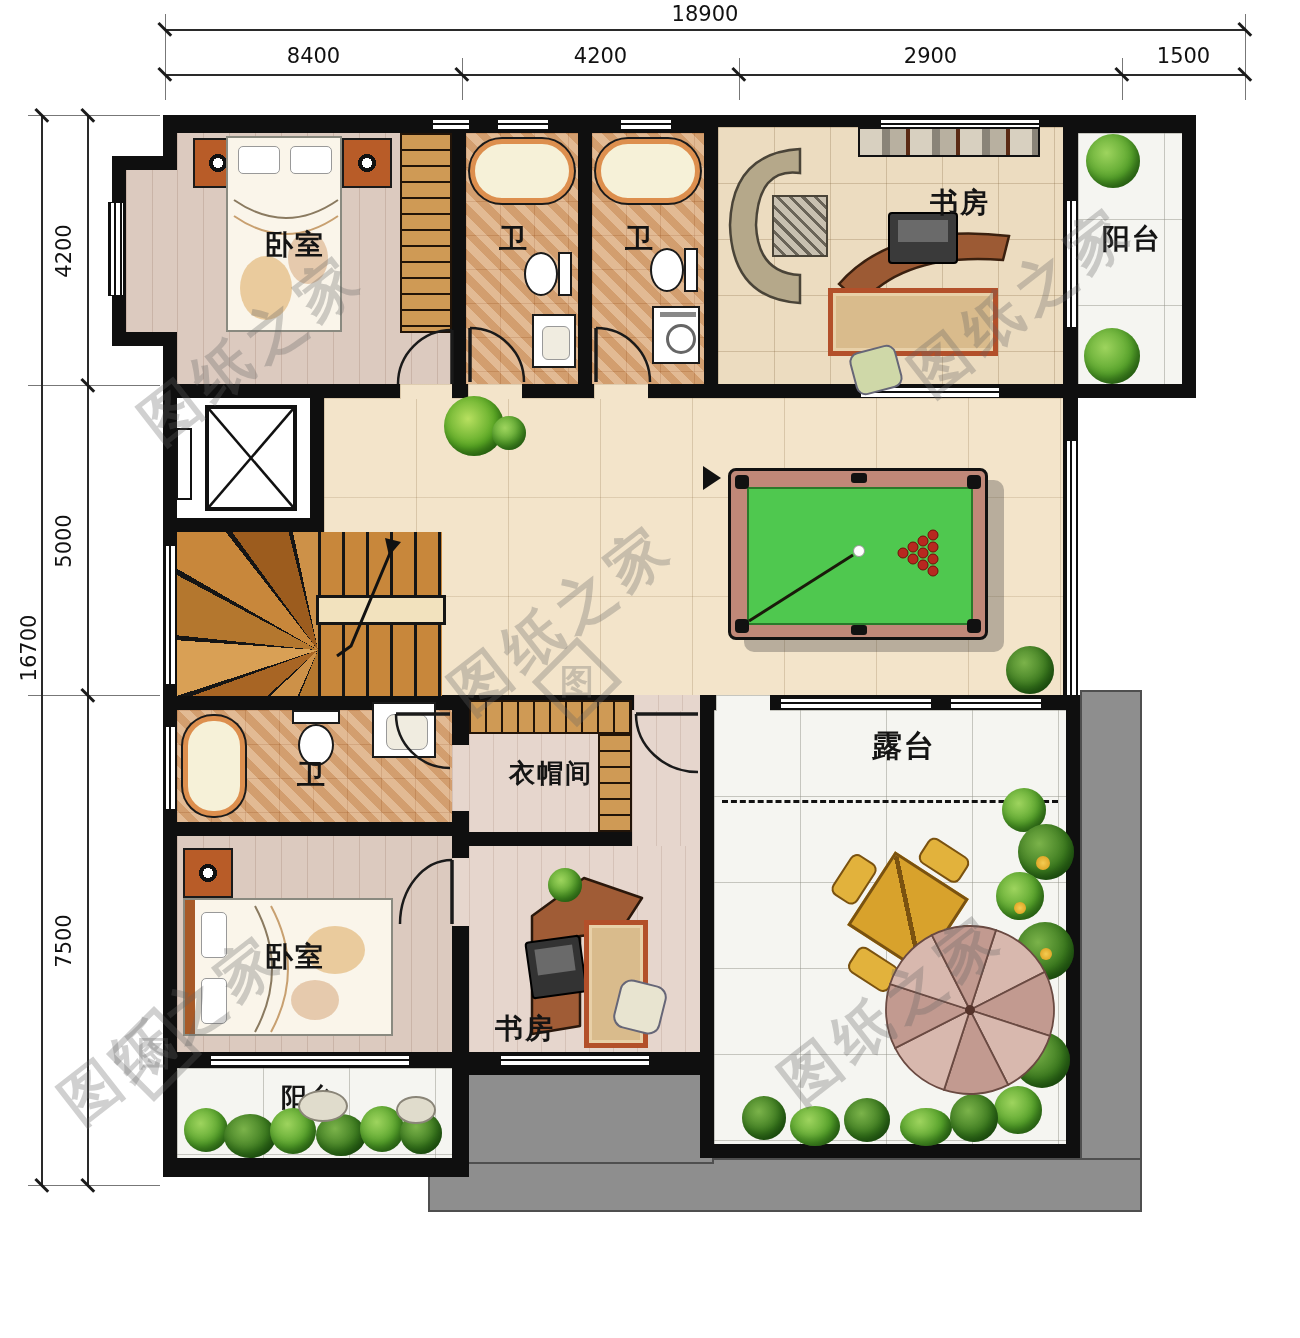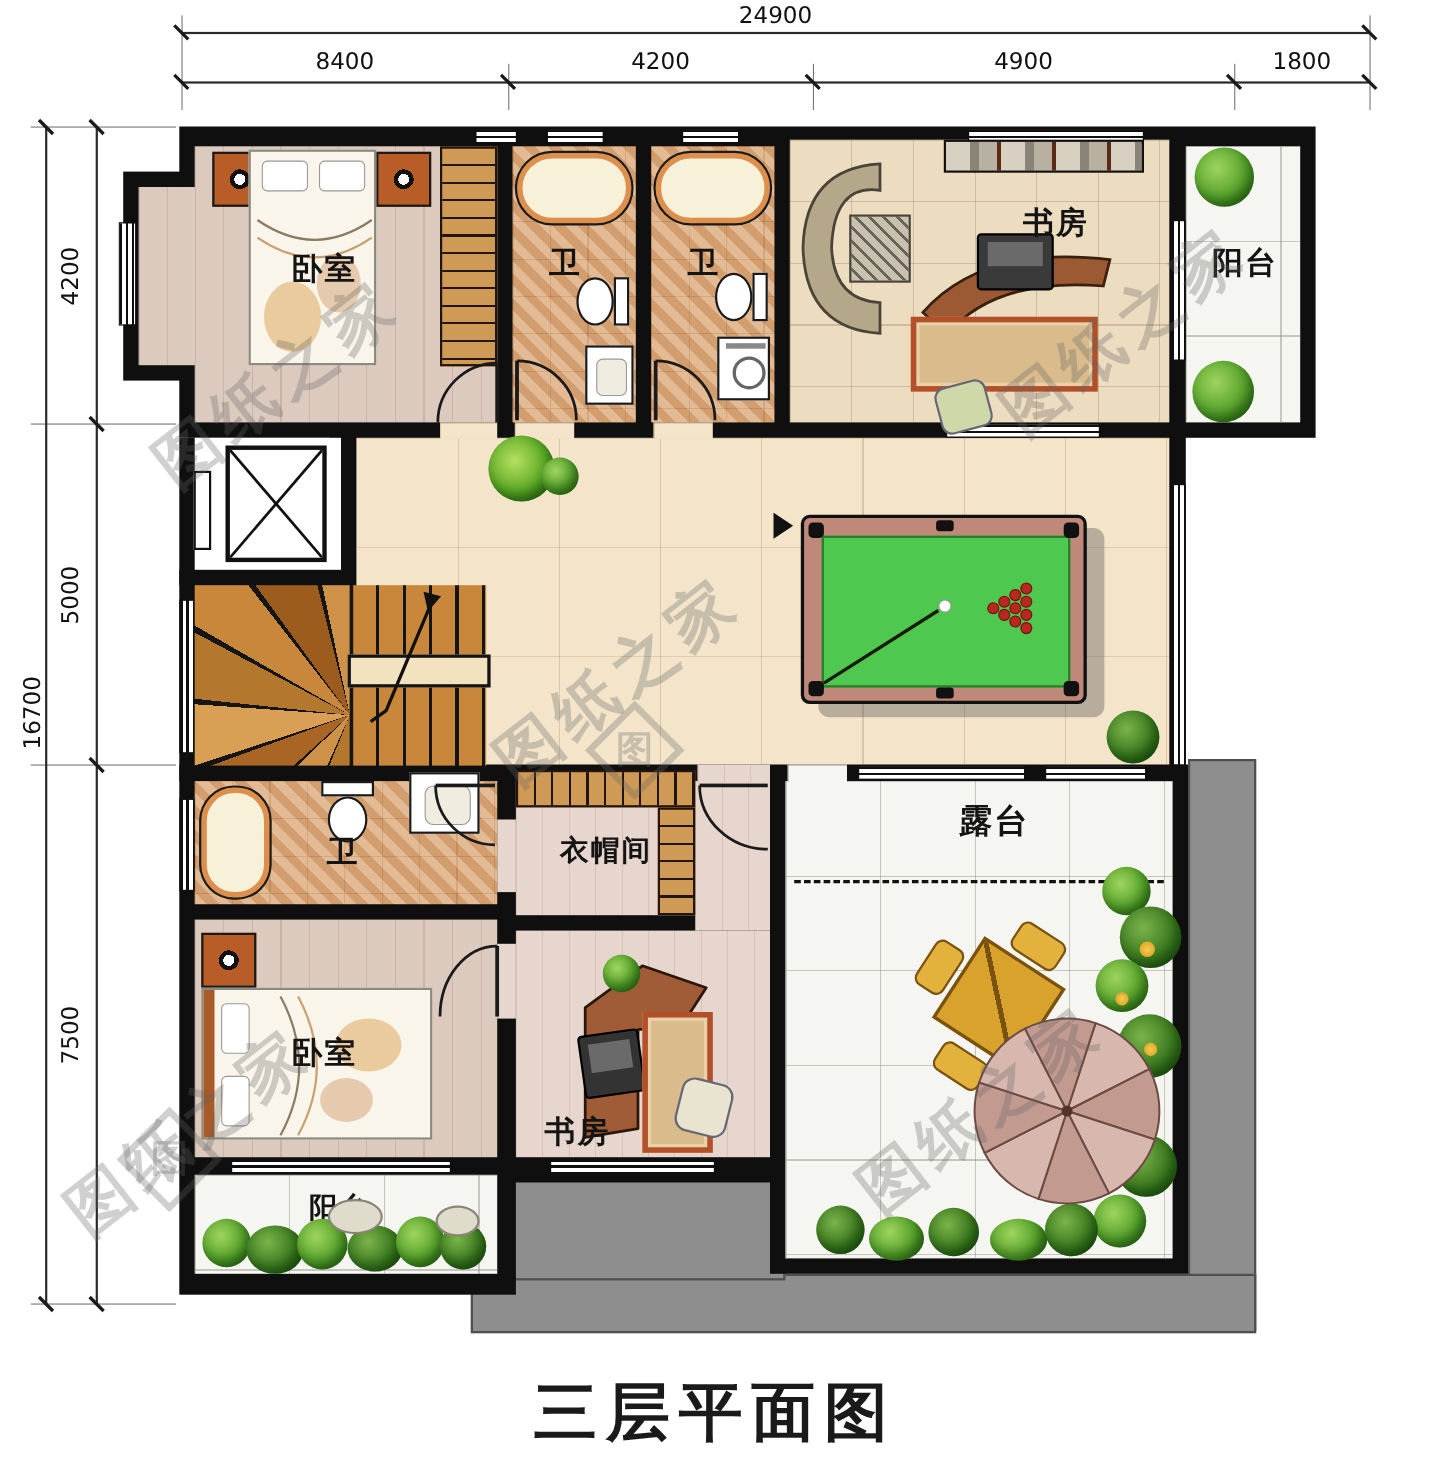--- a/index.html
+++ b/index.html
@@ -53,31 +53,31 @@
 
   <div>
     <div class="ext" style="left:165px;top:14px;width:1px;height:86px;"></div>
     <div class="ext" style="left:462px;top:58px;width:1px;height:42px;"></div>
     <div class="ext" style="left:739px;top:58px;width:1px;height:42px;"></div>
     <div class="ext" style="left:1122px;top:58px;width:1px;height:42px;"></div>
     <div class="ext" style="left:1245px;top:14px;width:1px;height:86px;"></div>
     <div class="dline" style="left:165px;top:29px;width:1080px;height:2px;"></div>
     <div class="tick" style="left:156px;top:28px;"></div>
     <div class="tick" style="left:1236px;top:28px;"></div>
-    <div class="dimtxt" style="left:165px;top:2px;width:1080px;">24900</div>
+    <div class="dimtxt" style="left:165px;top:2px;width:1080px;">18900</div>
     <div class="dline" style="left:165px;top:74px;width:1080px;height:2px;"></div>
     <div class="tick" style="left:156px;top:73px;"></div>
     <div class="tick" style="left:453px;top:73px;"></div>
     <div class="tick" style="left:730px;top:73px;"></div>
     <div class="tick" style="left:1113px;top:73px;"></div>
     <div class="tick" style="left:1236px;top:73px;"></div>
     <div class="dimtxt" style="left:165px;top:44px;width:297px;">8400</div>
     <div class="dimtxt" style="left:462px;top:44px;width:277px;">4200</div>
-    <div class="dimtxt" style="left:739px;top:44px;width:383px;">4900</div>
-    <div class="dimtxt" style="left:1122px;top:44px;width:123px;">1800</div>
+    <div class="dimtxt" style="left:739px;top:44px;width:383px;">2900</div>
+    <div class="dimtxt" style="left:1122px;top:44px;width:123px;">1500</div>
   </div>
 
   <div>
     <div class="ext" style="left:28px;top:115px;width:132px;height:1px;"></div>
     <div class="ext" style="left:28px;top:385px;width:132px;height:1px;"></div>
     <div class="ext" style="left:28px;top:695px;width:132px;height:1px;"></div>
     <div class="ext" style="left:28px;top:1185px;width:132px;height:1px;"></div>
     <div class="dline" style="left:41px;top:115px;width:2px;height:1070px;"></div>
     <div class="tick" style="left:33px;top:114px;"></div>
     <div class="tick" style="left:33px;top:1184px;"></div>
@@ -364,15 +364,14 @@
   <div class="wm" style="left:430px;top:580px;">图纸之家</div>
   <div class="wm" style="left:40px;top:990px;">图纸之家</div>
   <div class="wm" style="left:760px;top:970px;">图纸之家</div>
   <div class="wm-logo" style="left:545px;top:650px;width:52px;height:52px;">
       <span>图</span>
     </div>
   <div class="wm-logo" style="left:120px;top:1020px;width:56px;height:56px;">
       <span>图</span>
     </div>
 
-  <div id="title">三层平面图</div>
 
 </div>
 
 </body></html>

